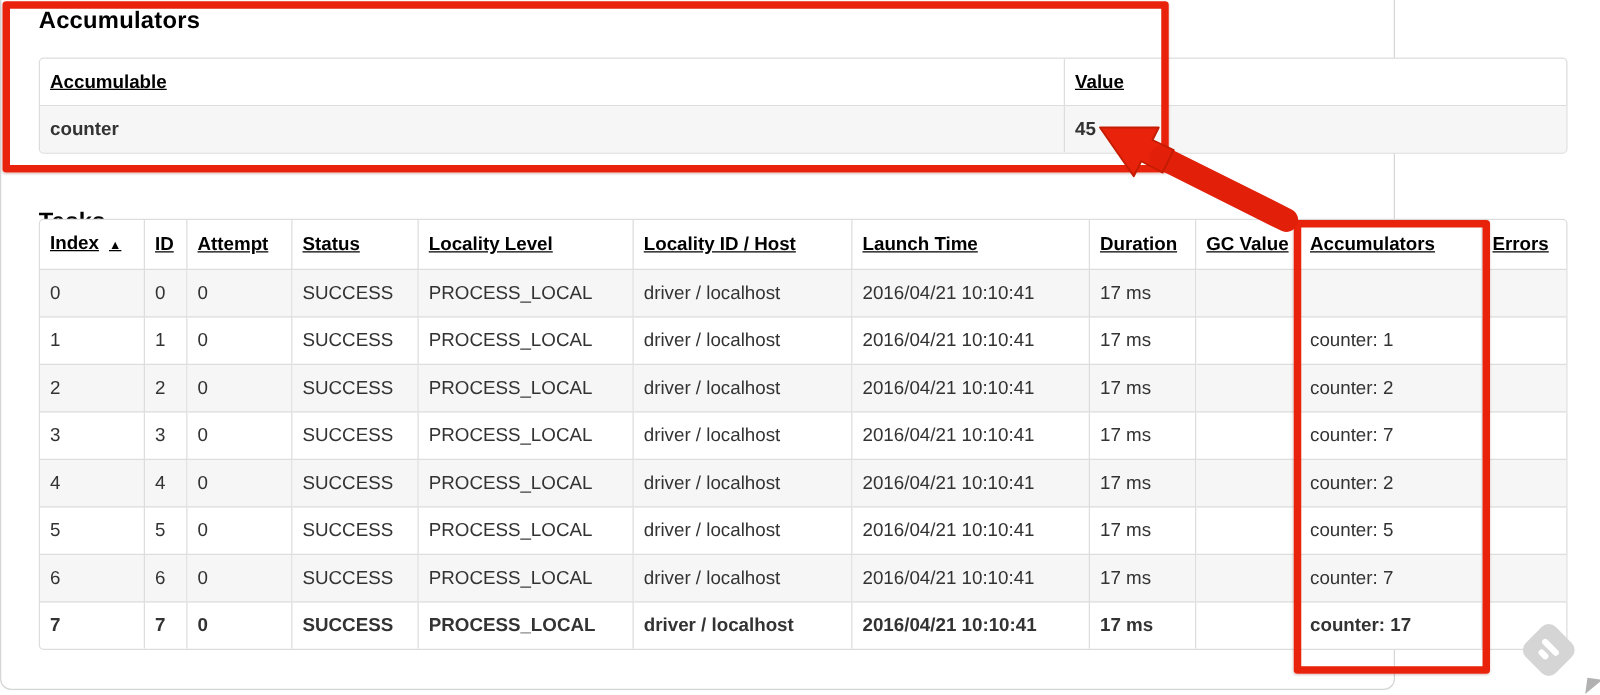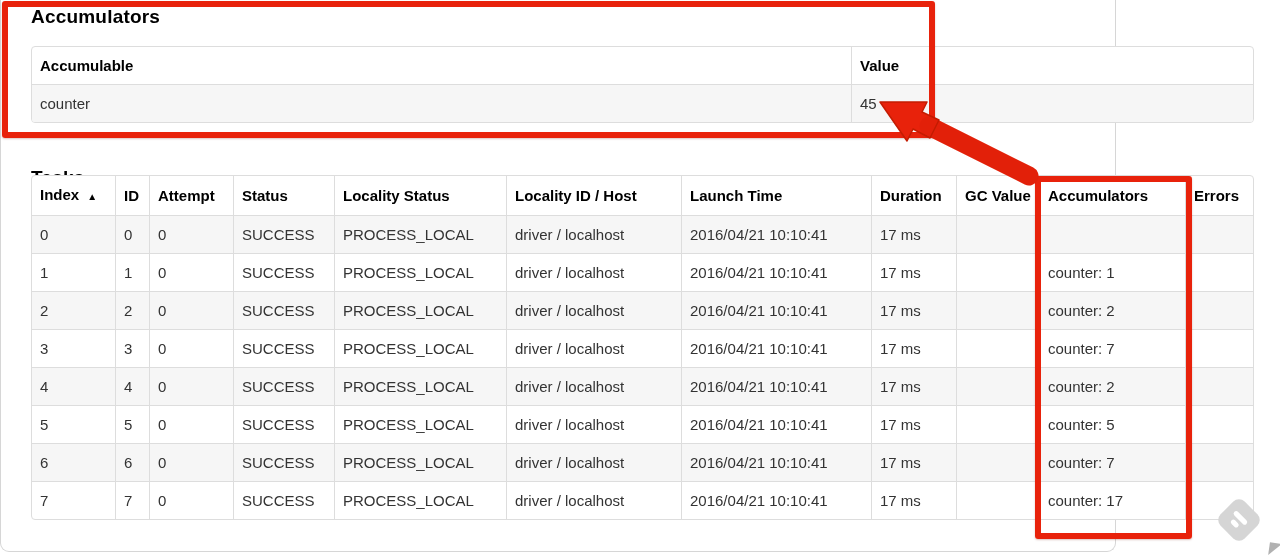--- a/index.html
+++ b/index.html
@@ -25,23 +25,23 @@
   }
   #acc-table-wrap   { top:46px; }
   #tasks-table-wrap { top:175px; }
 
   table { border-collapse:separate; border-spacing:0; table-layout:fixed; width:100%; }
   th, td {
     font-size:15px; line-height:21px; padding:8px; text-align:left;
     border-right:1px solid #ddd; border-bottom:1px solid #ddd;
     overflow:hidden; white-space:nowrap; background:transparent;
   }
-  th { font-weight:700; color:#000; }
+  th { font-weight:700; color:#000;text-decoration:underline; }
   th:last-child, td:last-child { border-right:none; }
-  tbody tr:last-child td { border-bottom:none; }
+  tbody tr:last-child td { border-bottom:none;font-weight:bold; }
   tbody tr:nth-child(odd) td { background:#f6f6f6; }
 
   .sort-icon { font-size:10px; margin-left:8px; color:#000; }
 
   
   .annot-box {
     position:absolute; border:6px solid #e8220b; border-radius:3px;
     pointer-events:none; box-shadow:0 1px 2px rgba(120,20,0,.25);
   }
   #annot-box-accumulators { left:1px;    top:1px;   width:933px; height:137px; }
@@ -101,21 +101,21 @@
           <col style="width:83px">
         <col style="width:146px">
           <col style="width:69px">
       </colgroup>
       <thead>
         <tr>
           <th><span>Index</span><span class="sort-icon">▲</span></th>
           <th>ID</th>
           <th>Attempt</th>
           <th>Status</th>
-          <th>Locality Status</th>
+          <th>Locality Level</th>
           <th>Locality ID / Host</th>
           <th>Launch Time</th>
           <th>Duration</th>
           <th>GC Value</th>
           <th>Accumulators</th>
           <th>Errors</th>
         </tr>
       </thead>
       <tbody>
           <tr>

